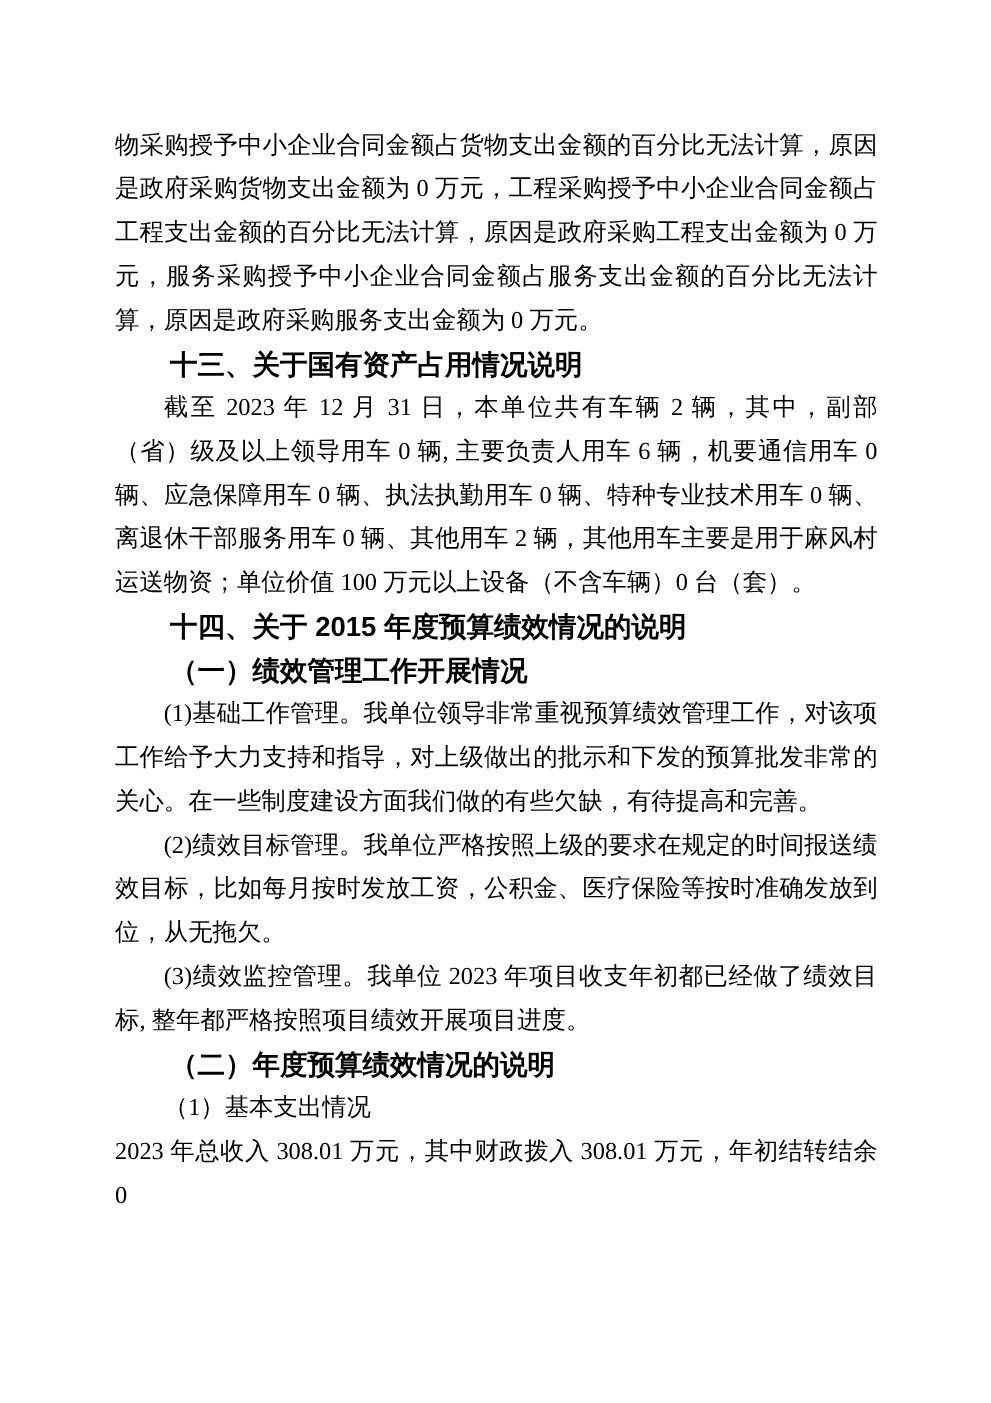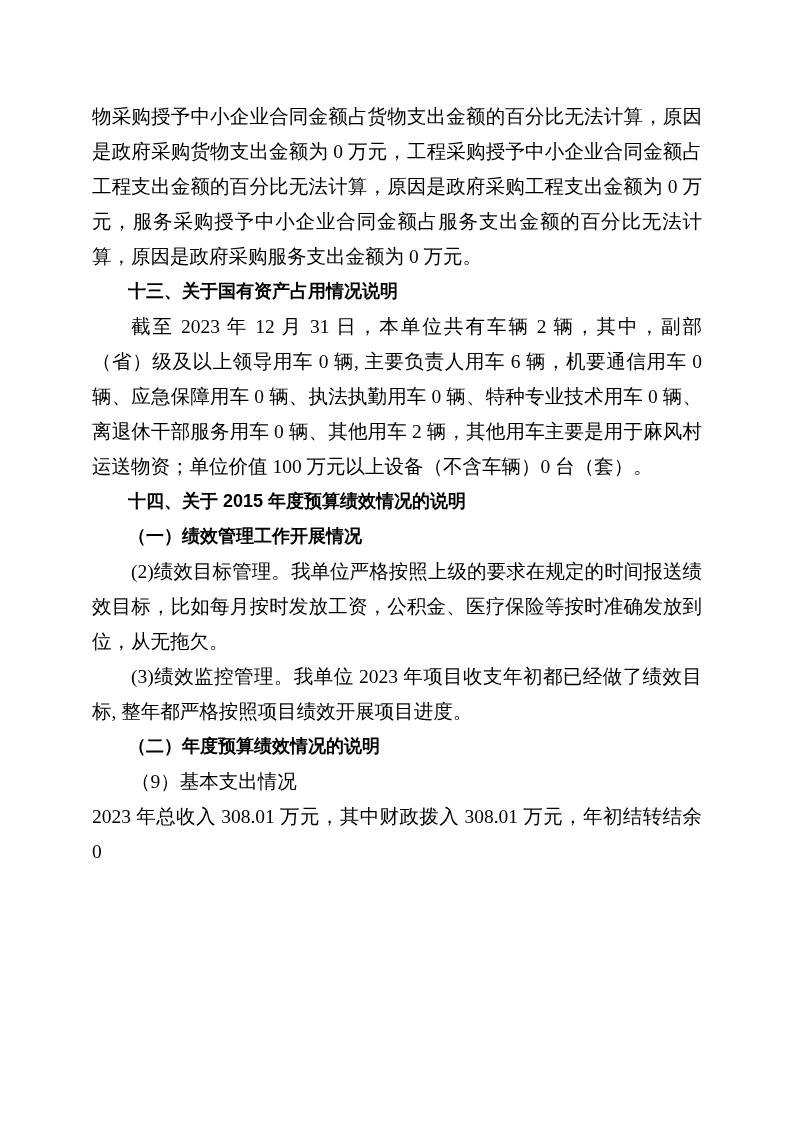--- a/index.html
+++ b/index.html
@@ -27,32 +27,33 @@
     word-break: break-all;
   }
   .para.flush {
     text-indent: 0;
   }
   .h1, .h2 {
     margin: 0;
     text-indent: 2em;
     font-family: "Liberation Sans", "DejaVu Sans", sans-serif;
     font-weight: bold;
-    font-size: 18px;
+    font-size: 22px;
     line-height: 35px;
     text-align: left;
   }
 </style>
 </head>
 <body>
 
 <div class="page">
   <p class="para flush">物采购授予中小企业合同金额占货物支出金额的百分比无法计算，原因是政府采购货物支出金额为 0 万元，工程采购授予中小企业合同金额占工程支出金额的百分比无法计算，原因是政府采购工程支出金额为 0 万元，服务采购授予中小企业合同金额占服务支出金额的百分比无法计算，原因是政府采购服务支出金额为 0 万元。</p>
   <p class="h1">十三、关于国有资产占用情况说明</p>
   <p class="para">截至 2023 年 12 月 31 日，本单位共有车辆 2 辆，其中，副部（省）级及以上领导用车 0 辆, 主要负责人用车 6 辆，机要通信用车 0 辆、应急保障用车 0 辆、执法执勤用车 0 辆、特种专业技术用车 0 辆、离退休干部服务用车 0 辆、其他用车 2 辆，其他用车主要是用于麻风村运送物资；单位价值 100 万元以上设备（不含车辆）0 台（套）。</p>
   <p class="h1">十四、关于 2015 年度预算绩效情况的说明</p>
   <p class="h2">（一）绩效管理工作开展情况</p>
+  <p class="para">(1)基础工作管理。我单位领导非常重视预算绩效管理工作，对该项工作给予大力支持和指导，对上级做出的批示和下发的预算批发非常的关心。在一些制度建设方面我们做的有些欠缺，有待提高和完善。</p>
   <p class="para">(2)绩效目标管理。我单位严格按照上级的要求在规定的时间报送绩效目标，比如每月按时发放工资，公积金、医疗保险等按时准确发放到位，从无拖欠。</p>
   <p class="para">(3)绩效监控管理。我单位 2023 年项目收支年初都已经做了绩效目标, 整年都严格按照项目绩效开展项目进度。</p>
   <p class="h2">（二）年度预算绩效情况的说明</p>
-  <p class="para">（9）基本支出情况</p>
+  <p class="para">（1）基本支出情况</p>
   <p class="para flush">2023 年总收入 308.01 万元，其中财政拨入 308.01 万元，年初结转结余 0</p>
 </div>
 
 </body></html>

